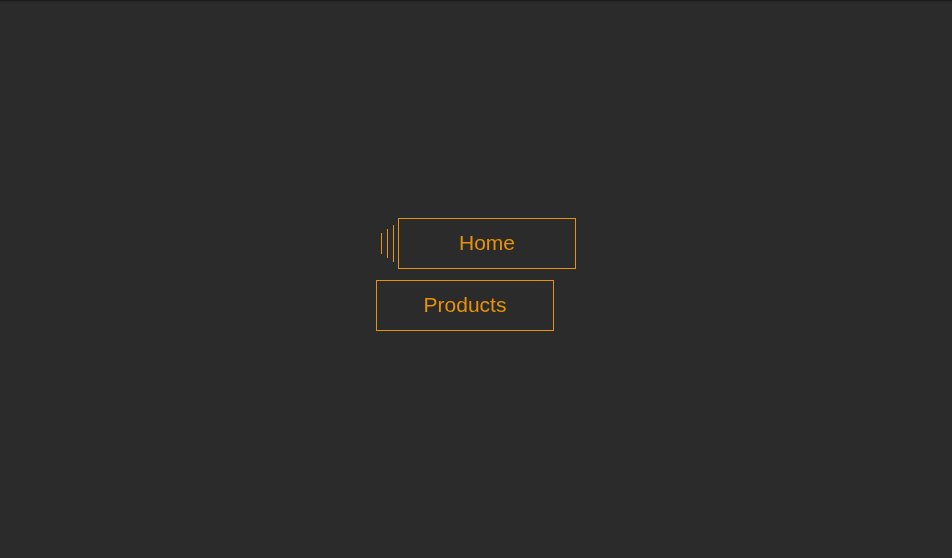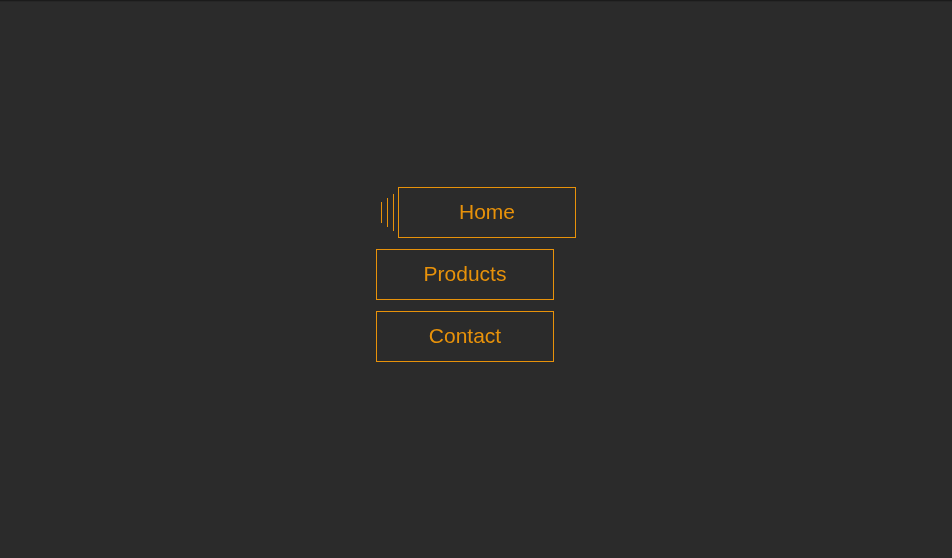--- a/index.html
+++ b/index.html
@@ -110,16 +110,13 @@
 <nav class="menu">
   <div class="menu-item active">
     <span class="bar1"></span>
     <span class="bar2"></span>
     <span class="bar3"></span>
     <span>Home</span>
   </div>
   <div class="menu-item">
     <span>Products</span>
   </div>
-  <div class="menu-item">
-    <span>Contact</span>
-  </div>
 </nav>
 
 </body></html>

